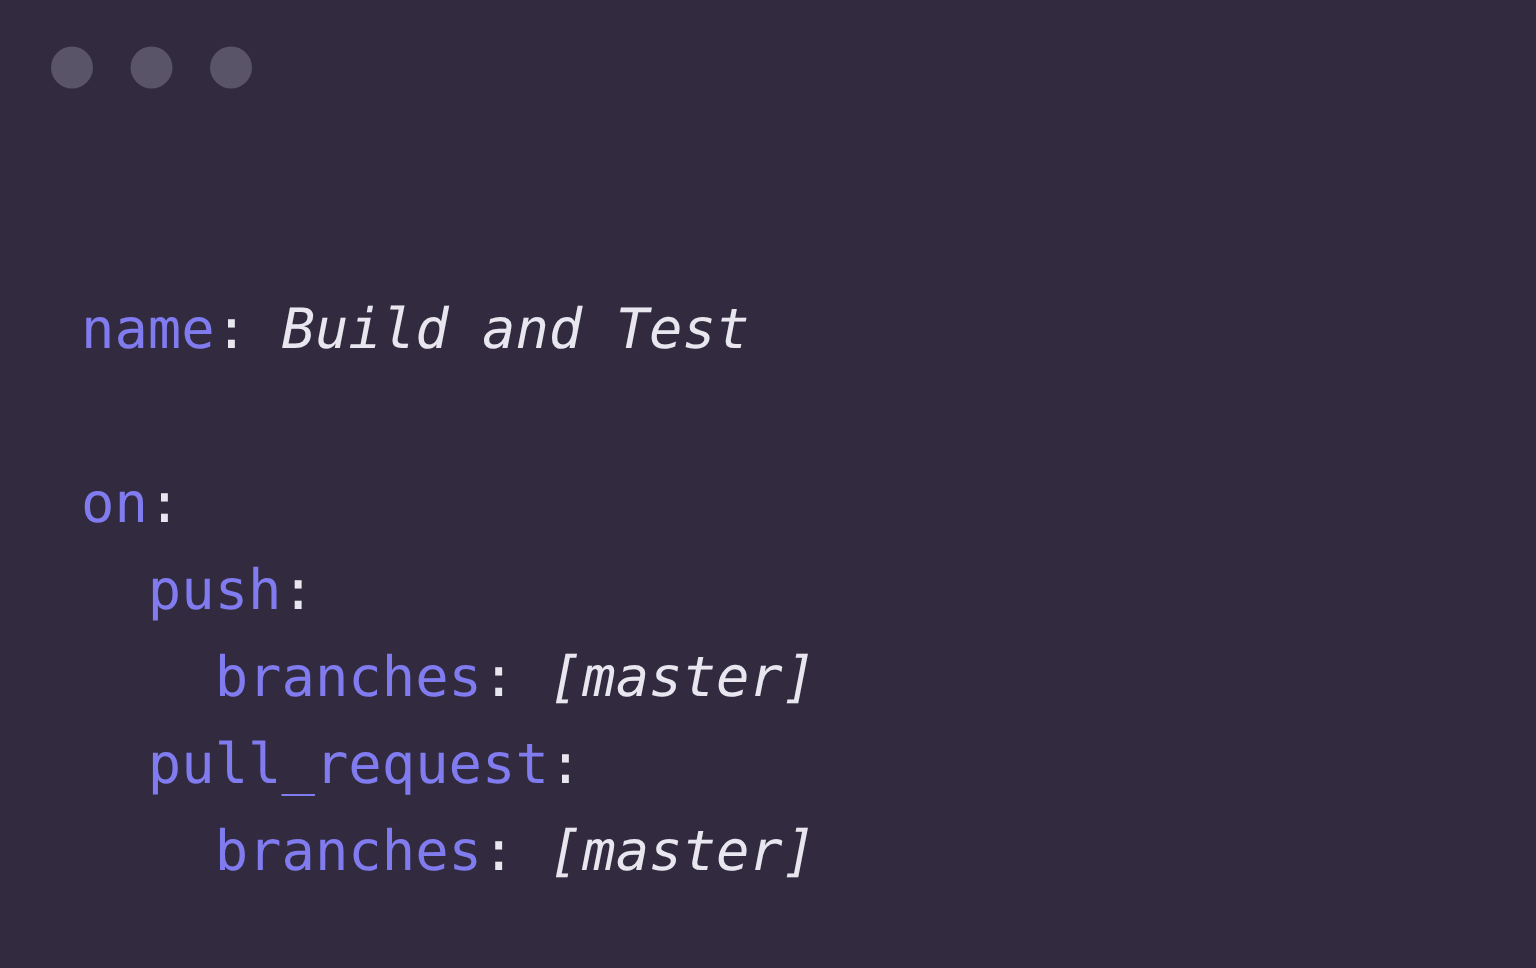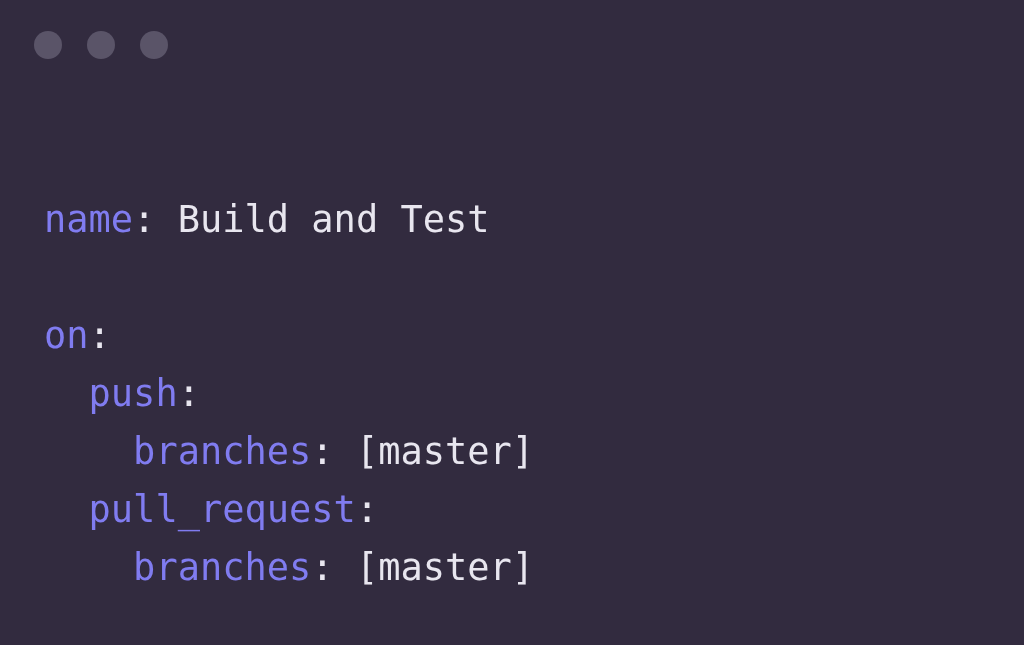--- a/index.html
+++ b/index.html
@@ -82,28 +82,30 @@
     height: 58px;
     white-space: pre;
   }
 
   .code-line.blank {
     color: transparent;
   }
 
   .tok-key {
     color: #807cf0;
+    margin-left: 10px;
   }
 
   .tok-punct {
     color: #e8e6ef;
   }
 
   .tok-value {
     color: #e8e6ef;
+    font-style: italic;
   }
 
   .tok-indent {
     color: transparent;
   }
 </style>
 </head>
 <body style="background: rgb(50, 43, 63);">
 
 <div class="editor-window" style="background: rgb(50, 43, 63);">

